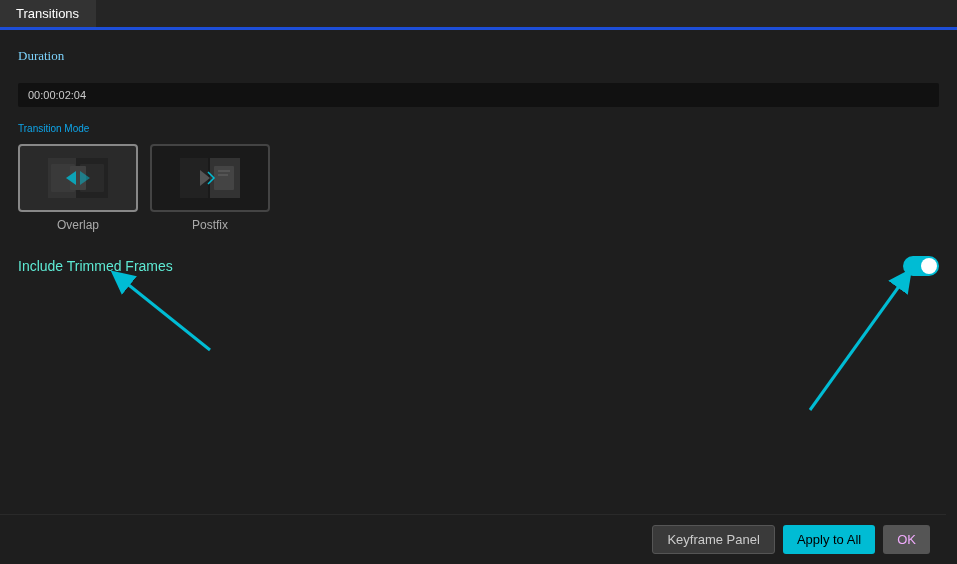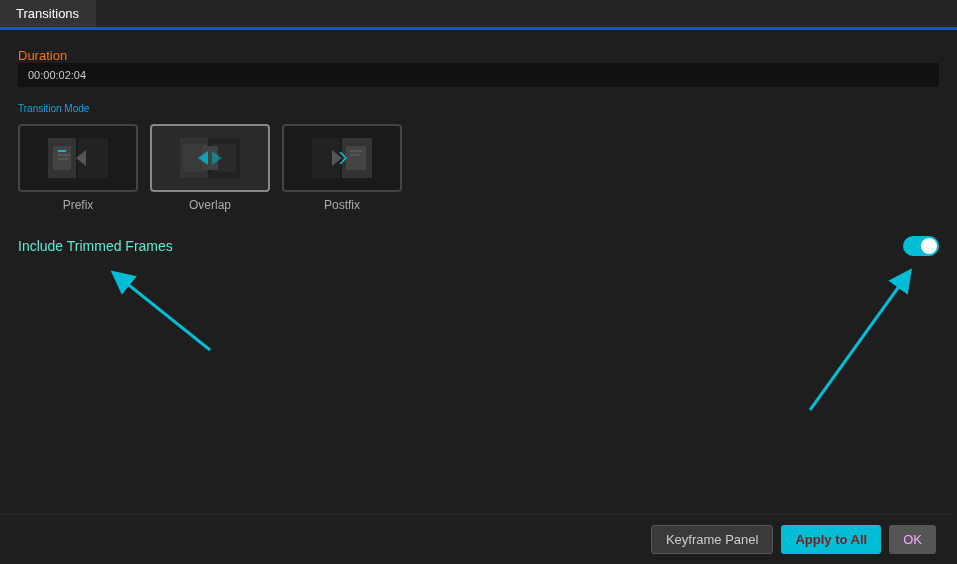--- a/index.html
+++ b/index.html
@@ -32,23 +32,24 @@
     .tab.active {
       background-color: #333333;
       color: #ffffff;
     }
 
     .content {
       padding: 18px 18px;
     }
 
     .section-label {
-      color: #f97316;
-      font-size: 13px;
-      margin-bottom: 0;
+      color: #7dd3fc;
+      font-size: 13px;
+      margin-bottom: 19px;
+      font-family: Liberation Serif, serif;
     }
 
     .duration-input {
       background-color: #111111;
       color: #cccccc;
       border: none;
       outline: none;
       width: 100%;
       padding: 6px 10px;
       font-size: 11px;
@@ -136,21 +137,21 @@
       position: absolute;
       right: 2px;
       top: 2px;
     }
 
     
     .bottom-bar {
       position: absolute;
       bottom: 0;
       left: 0;
-      right: 5px;
+      right: 11px;
       padding: 10px 16px;
       display: flex;
       justify-content: flex-end;
       gap: 8px;
       background-color: #1e1e1e;
       border-top: 1px solid #2a2a2a;
     }
 
     .btn {
       padding: 6px 14px;
@@ -161,22 +162,22 @@
     }
 
     .btn-default {
       background-color: #3a3a3a;
       color: #cccccc;
       border: 1px solid #555;
     }
 
     .btn-primary {
       background-color: #00bcd4;
-      color: #7f1d1d;
-      font-weight: bold;
+      color: #000000;
+      font-weight: normal;
     }
 
     .btn-ok {
       background-color: #555555;
       color: #f0abfc;
     }
 
     
     .arrows-overlay {
       position: absolute;
@@ -197,34 +198,20 @@
 <div class="content">
 
   
   <div class="section-label">Duration</div>
   <input class="duration-input" type="text" value="00:00:02:04" style="">
 
   
   <div class="transition-mode-label">Transition Mode</div>
   <div class="mode-options">
 
-    <div class="mode-item">
-      <div class="mode-icon-box">
-        <svg viewBox="0 0 60 40" xmlns="http://www.w3.org/2000/svg">
-          <rect x="0" y="0" width="28" height="40" fill="#333"></rect>
-          <rect x="30" y="0" width="30" height="40" fill="#222"></rect>
-          <rect x="5" y="8" width="18" height="24" fill="#444" rx="1"></rect>
-          <path d="M28 20 L38 12 L38 28 Z" fill="#555"></path>
-          <rect x="10" y="12" width="8" height="2" fill="#00bcd4"></rect>
-          <rect x="10" y="16" width="12" height="2" fill="#555"></rect>
-          <rect x="10" y="20" width="10" height="2" fill="#555"></rect>
-        </svg>
-      </div>
-      <span class="mode-name">Prefix</span>
-    </div>
 
     <div class="mode-item">
       <div class="mode-icon-box selected">
         <svg viewBox="0 0 60 40" xmlns="http://www.w3.org/2000/svg">
           <rect x="0" y="0" width="30" height="40" fill="#333"></rect>
           <rect x="28" y="0" width="32" height="40" fill="#222"></rect>
           <rect x="3" y="6" width="24" height="28" fill="#3a3a3a" rx="1"></rect>
           <rect x="32" y="6" width="24" height="28" fill="#2a2a2a" rx="1"></rect>
 
           <rect x="22" y="8" width="16" height="24" fill="#404040" rx="1"></rect>

